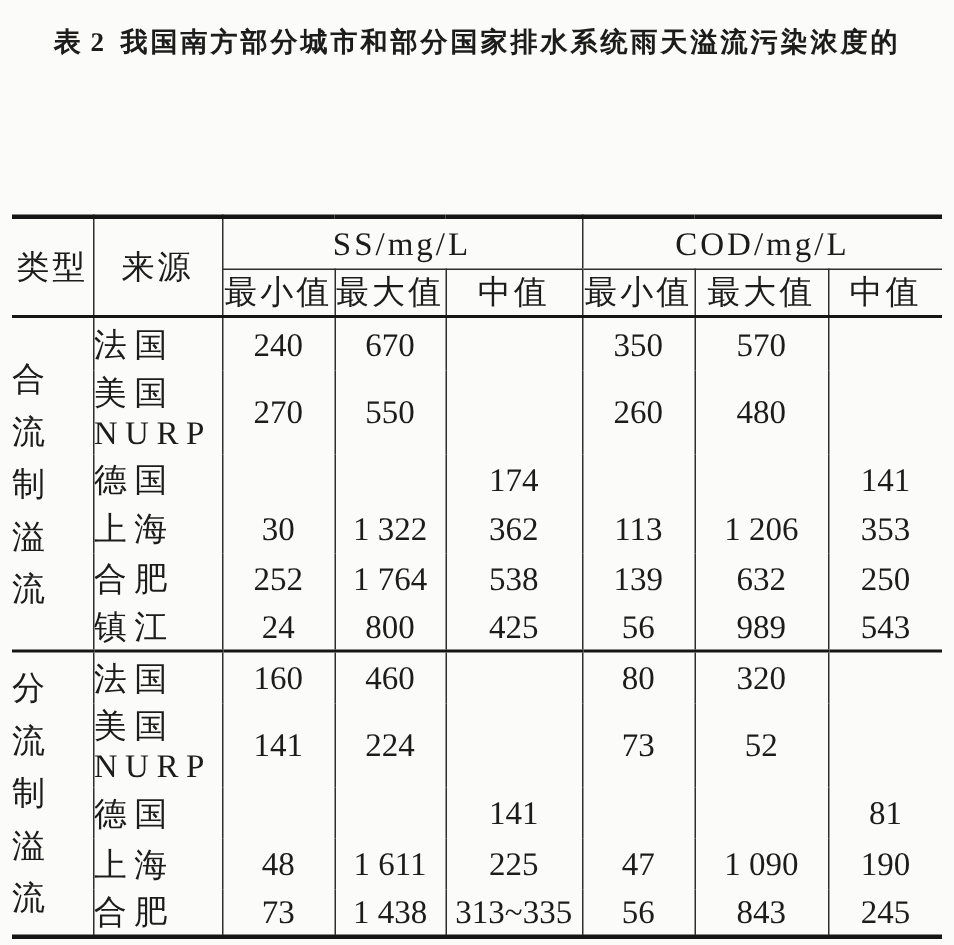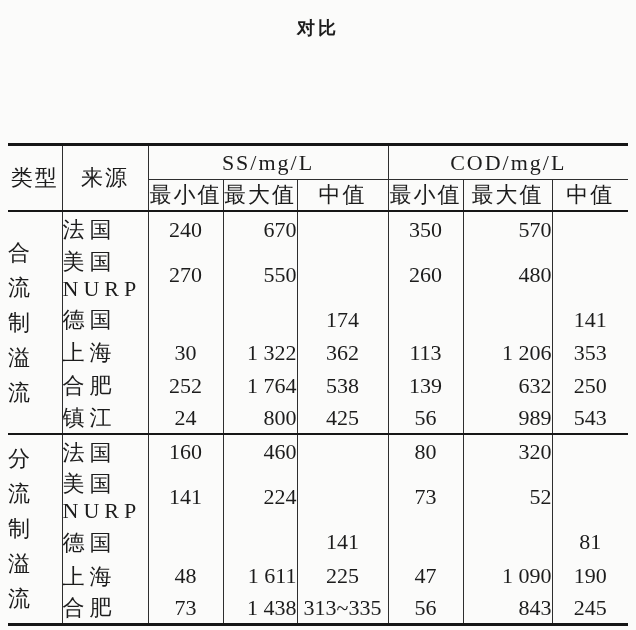--- a/index.html
+++ b/index.html
@@ -71,42 +71,42 @@
     line-height: 35px;
     letter-spacing: 6px;
     padding: 0 2px 0 6px;
   }
   td.src {
     letter-spacing: 5px;
     line-height: 27px;
     padding: 0 8px;
   }
   td.num { text-align: center; }
-  td.max { text-align: right; padding-right: 14px; }
+  td.max { padding-right: 14px; }
   tr.gsep td { border-top: 2px solid #161616; }
   tr.r36 { height: 36px; }
   tr.r35 { height: 35px; }
   tr.r34 { height: 34px; }
   tr.r33 { height: 33px; }
   tr.r32 { height: 32px; }
   tr.r31 { height: 31px; }
   tr.r56 { height: 56px; }
   
   .smudge {
     position: absolute;
     pointer-events: none;
   }
 </style>
 </head>
 <body>
 
 <div class="page">
 
   <div class="title">
-    <div class="line2">对比</div>
+    <div><span class="tag">表 2</span><span>我国南方部分城市和部分国家排水系统雨天溢流污染浓度的</span></div>
   </div>
 
   <table class="cmp">
     <colgroup>
       <col style="width:54px">
         <col style="width:86px">
       <col style="width:75px">
         <col style="width:74px">
         <col style="width:91px">
       <col style="width:75px">

